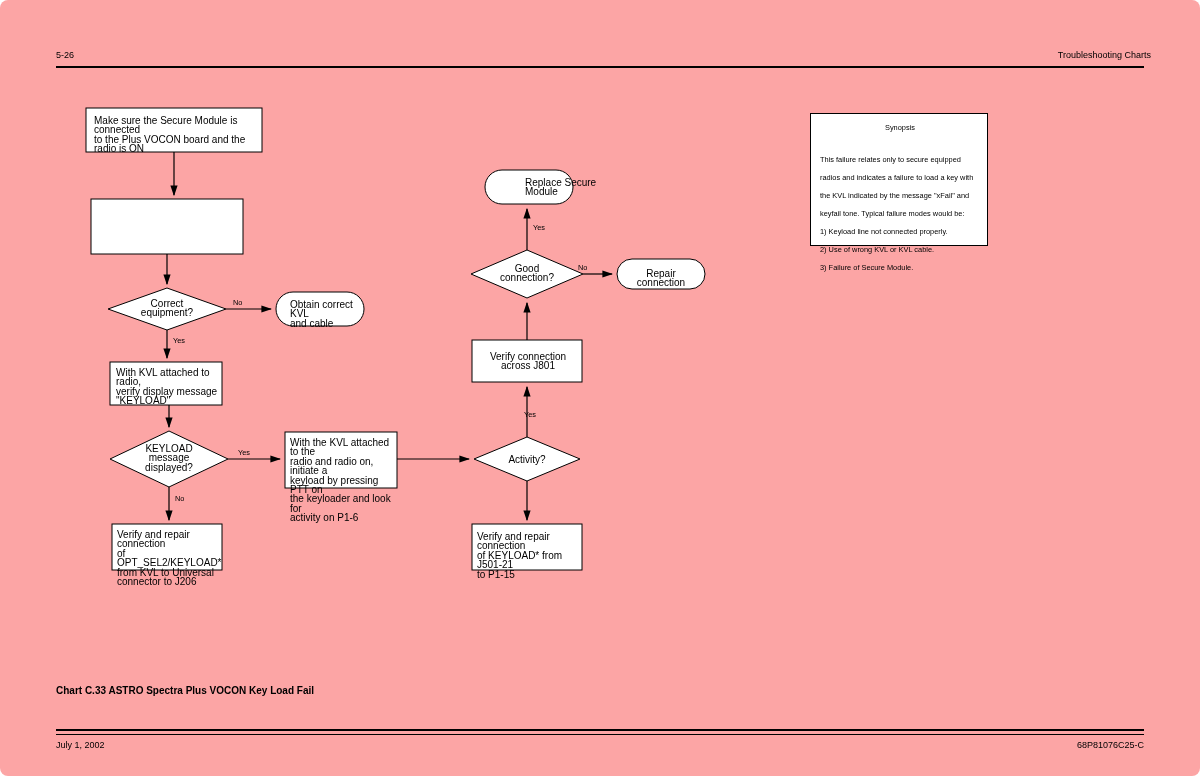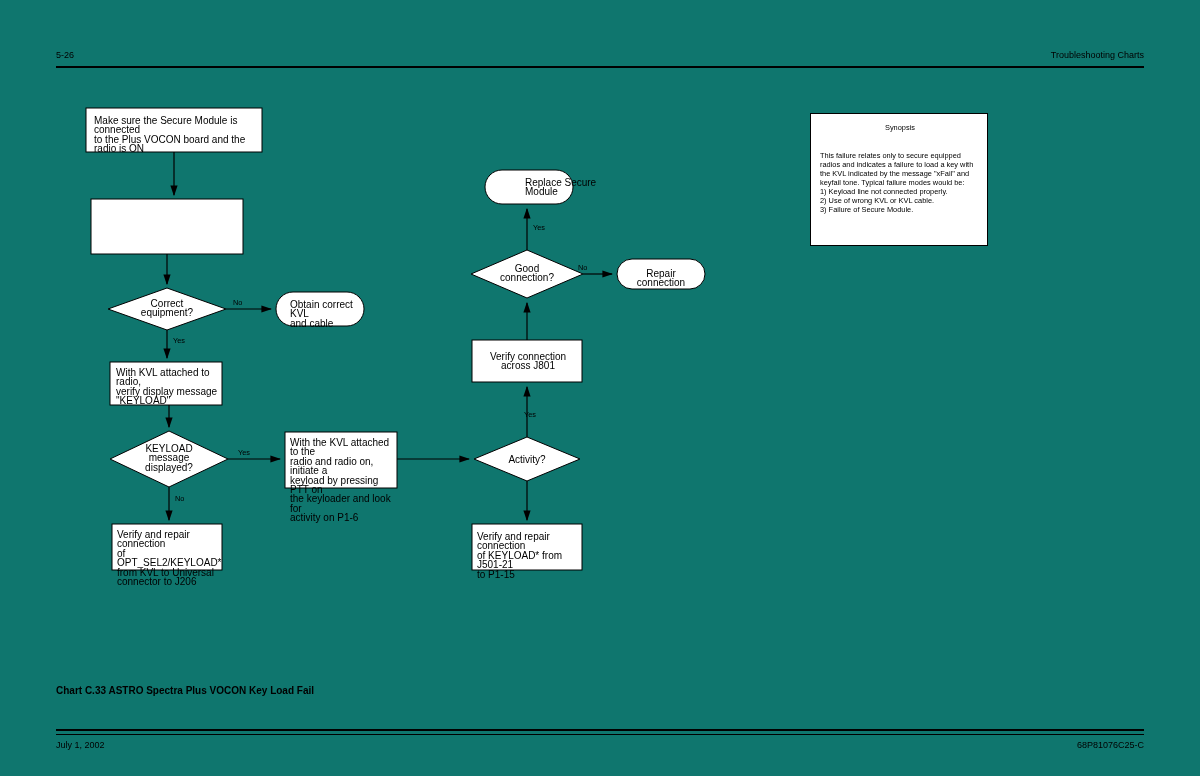--- a/index.html
+++ b/index.html
@@ -9,33 +9,34 @@
     background: #ffffff;
   }
   body {
     font-family: "Liberation Sans", sans-serif;
     color: #000000;
   }
   #page {
     position: relative;
     width: 1200px;
     height: 776px;
-    background: #0f766e;
+    background: #fca5a5;
     overflow: hidden;
+    border-radius: 8px;
   }
 
   
   .hdr-text {
     position: absolute;
     font-size: 9px;
     color: #000;
     white-space: nowrap;
   }
   #hdr-page-number { left: 56px; top: 50px; }
-  #hdr-section-title { right: 56px; top: 50px; text-align: right; }
+  #hdr-section-title { right: 49px; top: 50px; text-align: right; }
   #hdr-rule {
     position: absolute;
     left: 56px;
     top: 66px;
     width: 1088px;
     height: 0;
     border-top: 2px solid #000;
   }
   #ftr-rule-top {
     position: absolute;
@@ -126,21 +127,21 @@
     width: 178px;
     text-align: center;
     font-size: 7.4px;
   }
   #synopsis-body {
     position: absolute;
     left: 9px;
     top: 37px;
     width: 162px;
     font-size: 7.4px;
-    line-height: 9px;
+    line-height: 18px;
     white-space: pre-line;
   }
 </style>
 </head>
 <body>
 
 <div id="page">
 
   <div class="hdr-text" id="hdr-page-number">5-26</div>
   <div class="hdr-text" id="hdr-section-title">Troubleshooting Charts</div>

